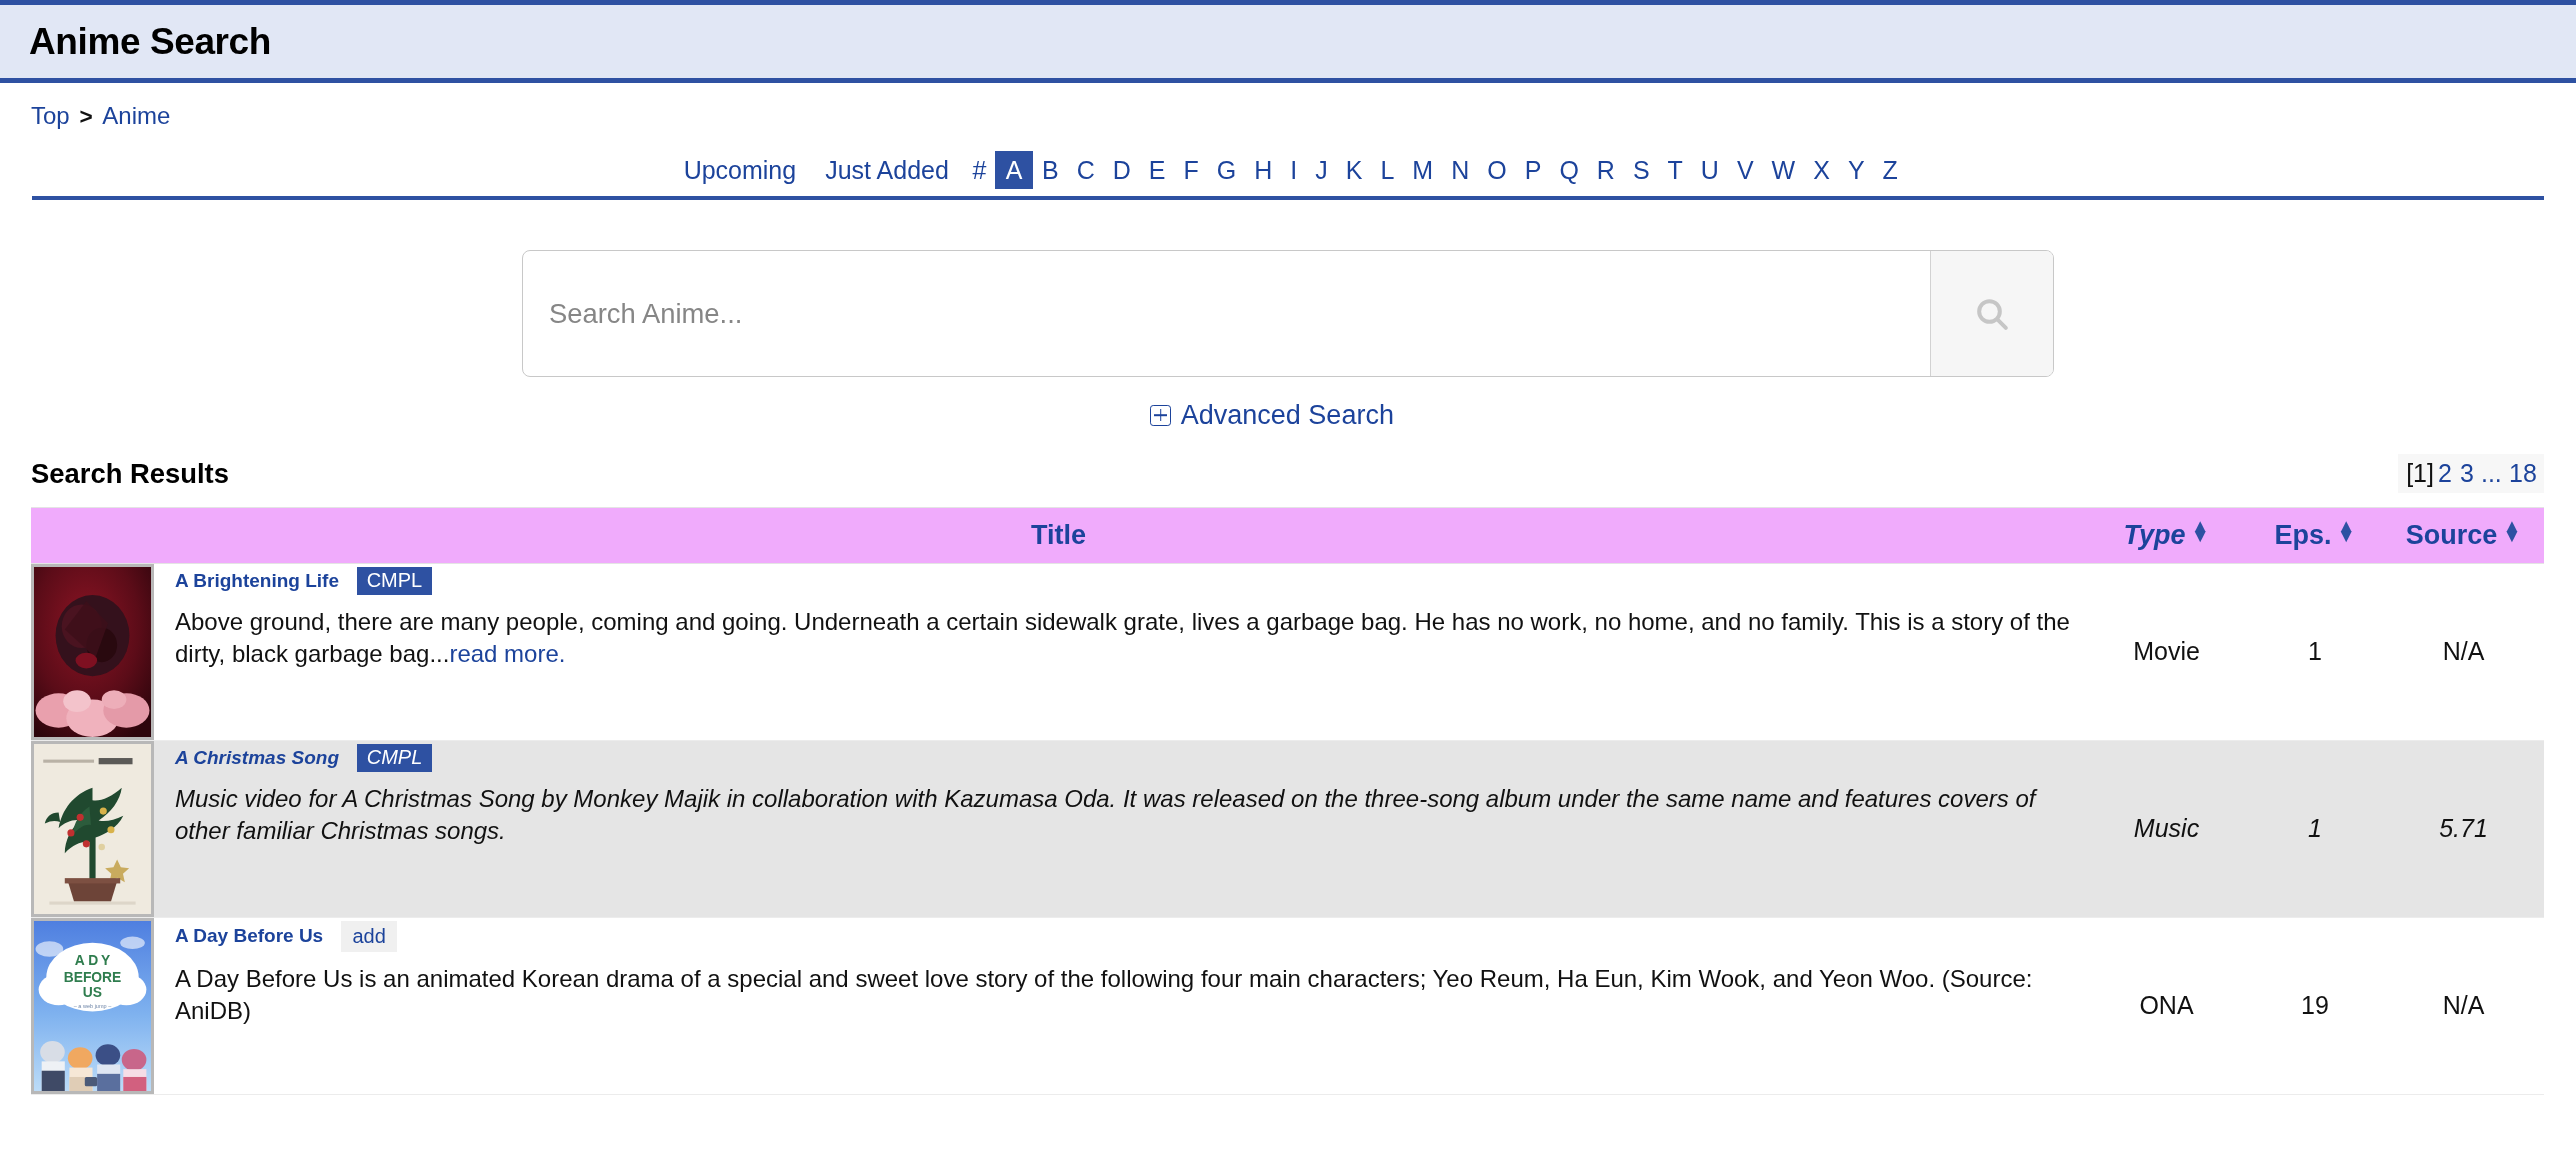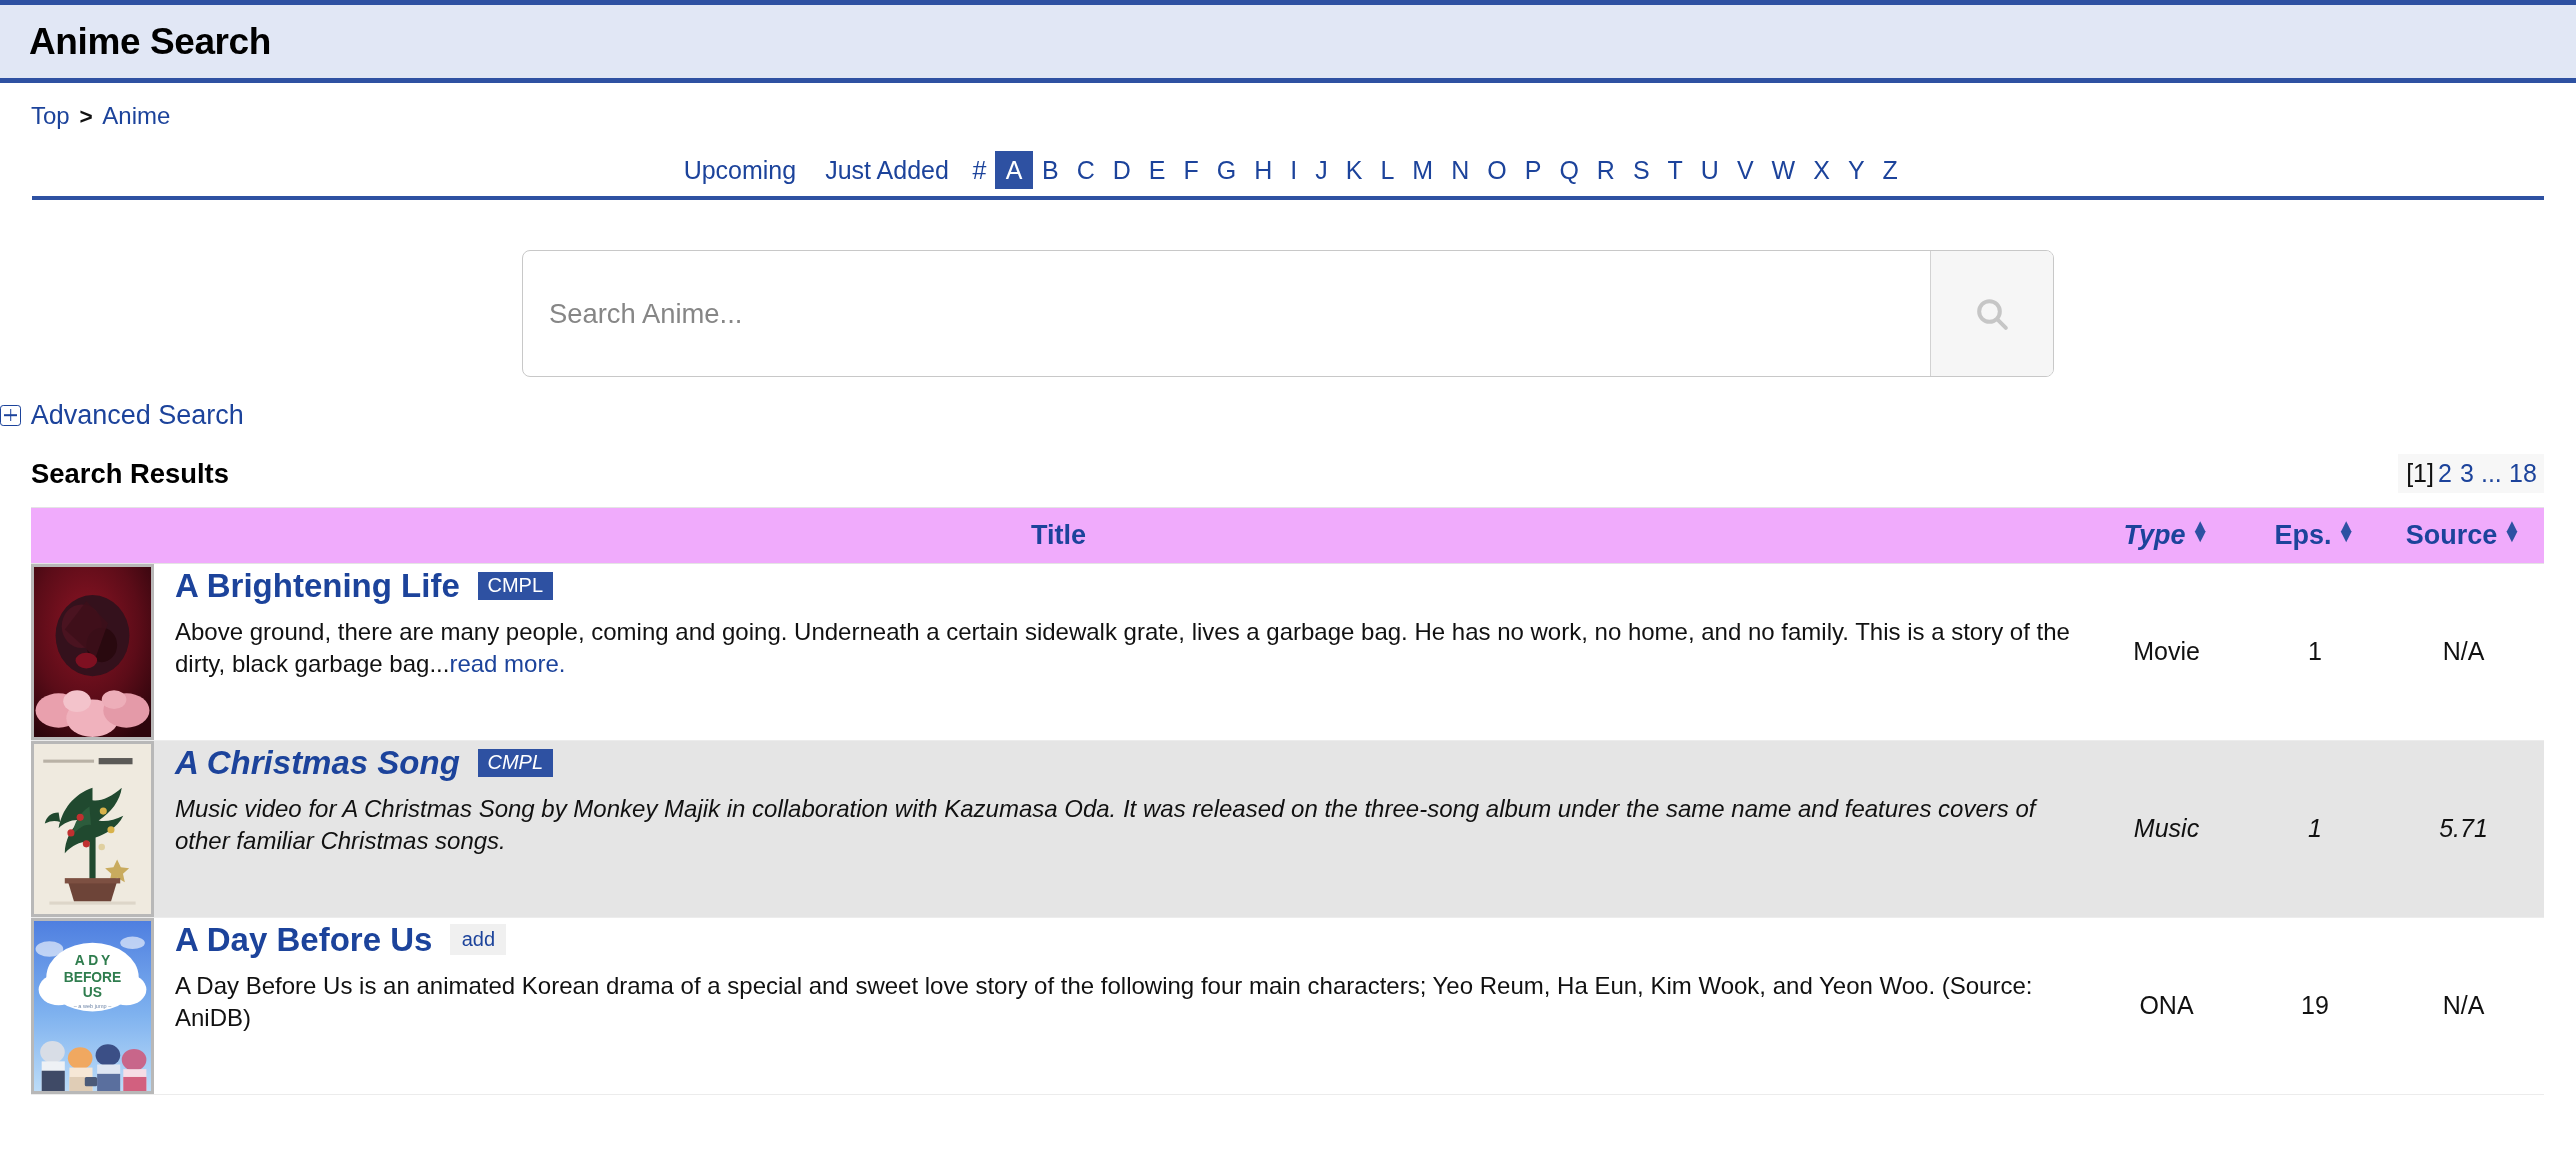--- a/index.html
+++ b/index.html
@@ -99,21 +99,21 @@
     display: flex;
     align-items: center;
     justify-content: center;
     cursor: pointer;
   }
   .search-btn svg { display: block; }
 
   
   .adv-row {
     display: flex;
-    justify-content: flex-start;
+    justify-content: center;
     padding-right: 32px;
     margin-top: 22.6px;
   }
   .adv-link {
     color: #1c439b;
     font-size: 27px;
     text-decoration: none;
     display: inline-flex;
     align-items: center;
     gap: 9.7px;
@@ -210,21 +210,21 @@
     border: 3.2px solid #b8b8b8;
     flex: 0 0 auto;
     overflow: hidden;
     background: #ddd;
   }
   .thumb .art { width: 100%; height: 100%; display: block; }
 
   .entry-body { flex: 1; min-width: 0; padding-top: 3.2px; }
   .entry-head { display: flex; align-items: center; gap: 18px; }
   .entry-title {
-    font-size: 33px;
+    font-size: 19px;
     font-weight: bold;
     color: #1c439b;
     text-decoration: none;
     white-space: nowrap;
   }
   .badge {
     font-size: 20px;
     padding: 3.2px 9.7px 4.8px;
     line-height: 1;
     color: #fff;

